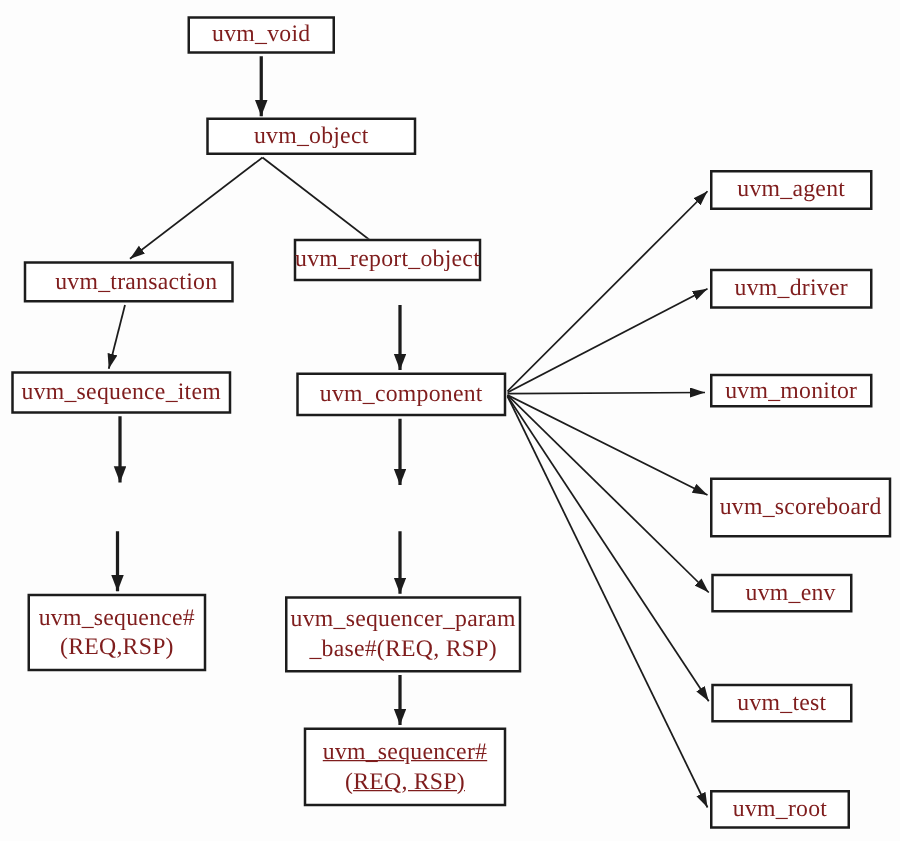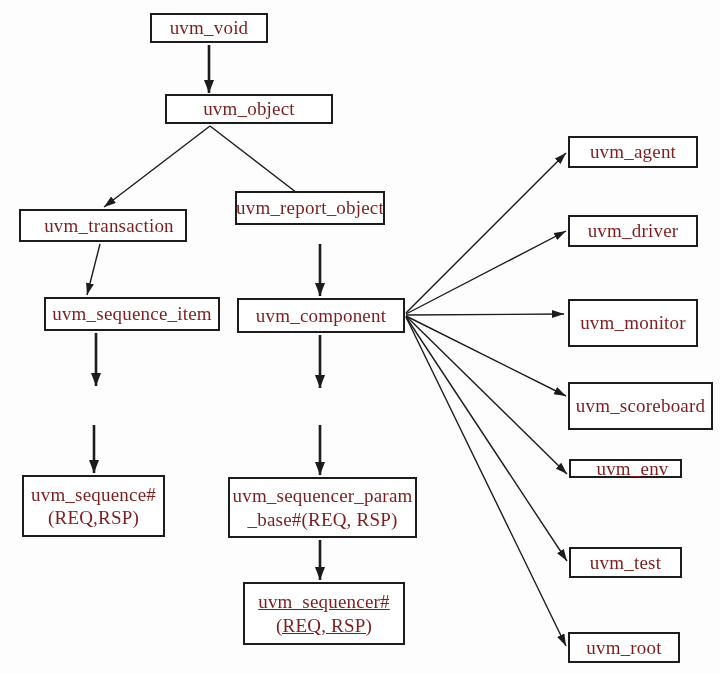--- a/index.html
+++ b/index.html
@@ -74,32 +74,32 @@
     <line class="thin" x1="406" y1="316" x2="566" y2="396" marker-end="url(#ah-thin)"></line>
     <line class="thin" x1="406" y1="316" x2="567" y2="474" marker-end="url(#ah-thin)"></line>
     <line class="thin" x1="406" y1="317" x2="567" y2="561" marker-end="url(#ah-thin)"></line>
     <line class="thin" x1="406" y1="317" x2="566" y2="646" marker-end="url(#ah-thin)"></line>
   </svg>
 
   <div class="node" style="left:150px; top:13px;  width:118px; height:30px;">uvm_void</div>
   <div class="node" style="left:125px; top:94px;  width:168px; height:30px;margin-left:40px;">uvm_object</div>
 
   <div class="node" style="left:19px;  top:209px; width:168px; height:33px;padding-left:12px;">uvm_transaction</div>
-  <div class="node" style="left:9px;   top:297px; width:176px; height:34px;margin-left:35px;">uvm_sequence_item</div>
+  <div class="node" style="left:9px;   top:297px; width:176px; height:34px;">uvm_sequence_item</div>
   <div class="node" style="left:22px;  top:475px; width:143px; height:62px;">uvm_sequence#
 (REQ,RSP)</div>
 
   <div class="node" style="left:235px; top:191px; width:150px; height:34px;">uvm_report_object</div>
   <div class="node" style="left:237px; top:298px; width:168px; height:35px;">uvm_component</div>
   <div class="node" style="left:228px; top:477px; width:189px; height:61px;">uvm_sequencer_param
 _base#(REQ, RSP)</div>
   <div class="node" style="left:243px; top:582px; width:162px; height:63px;text-decoration:underline;">uvm_sequencer#
 (REQ, RSP)</div>
 
   <div class="node" style="left:568px; top:136px; width:130px; height:32px;">uvm_agent</div>
   <div class="node" style="left:568px; top:215px; width:130px; height:32px;">uvm_driver</div>
-  <div class="node" style="left:568px; top:299px; width:130px; height:48px;">uvm_monitor</div>
+  <div class="node" style="left:568px; top:299px; width:130px; height:27px;">uvm_monitor</div>
   <div class="node" style="left:568px; top:382px; width:145px; height:48px;">uvm_scoreboard</div>
-  <div class="node" style="left:569px; top:459px; width:113px; height:19px;padding-left:14px;">uvm_env</div>
+  <div class="node" style="left:569px; top:459px; width:113px; height:31px;padding-left:14px;">uvm_env</div>
   <div class="node" style="left:569px; top:547px; width:113px; height:31px;">uvm_test</div>
   <div class="node" style="left:568px; top:632px; width:112px; height:31px;">uvm_root</div>
 
 </div>
 
 </body></html>

